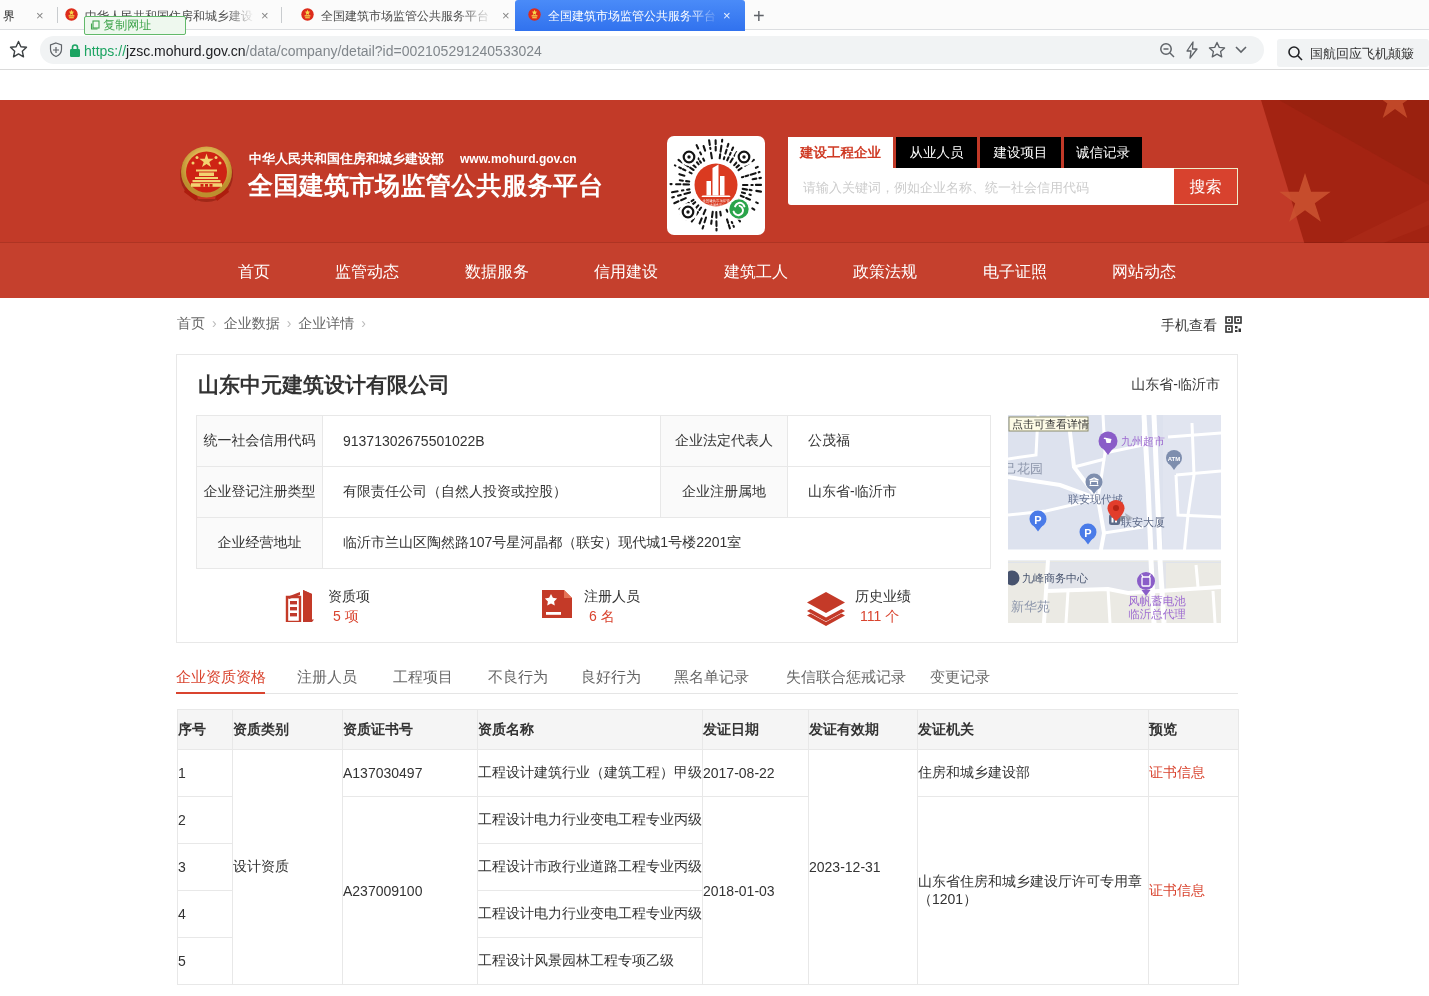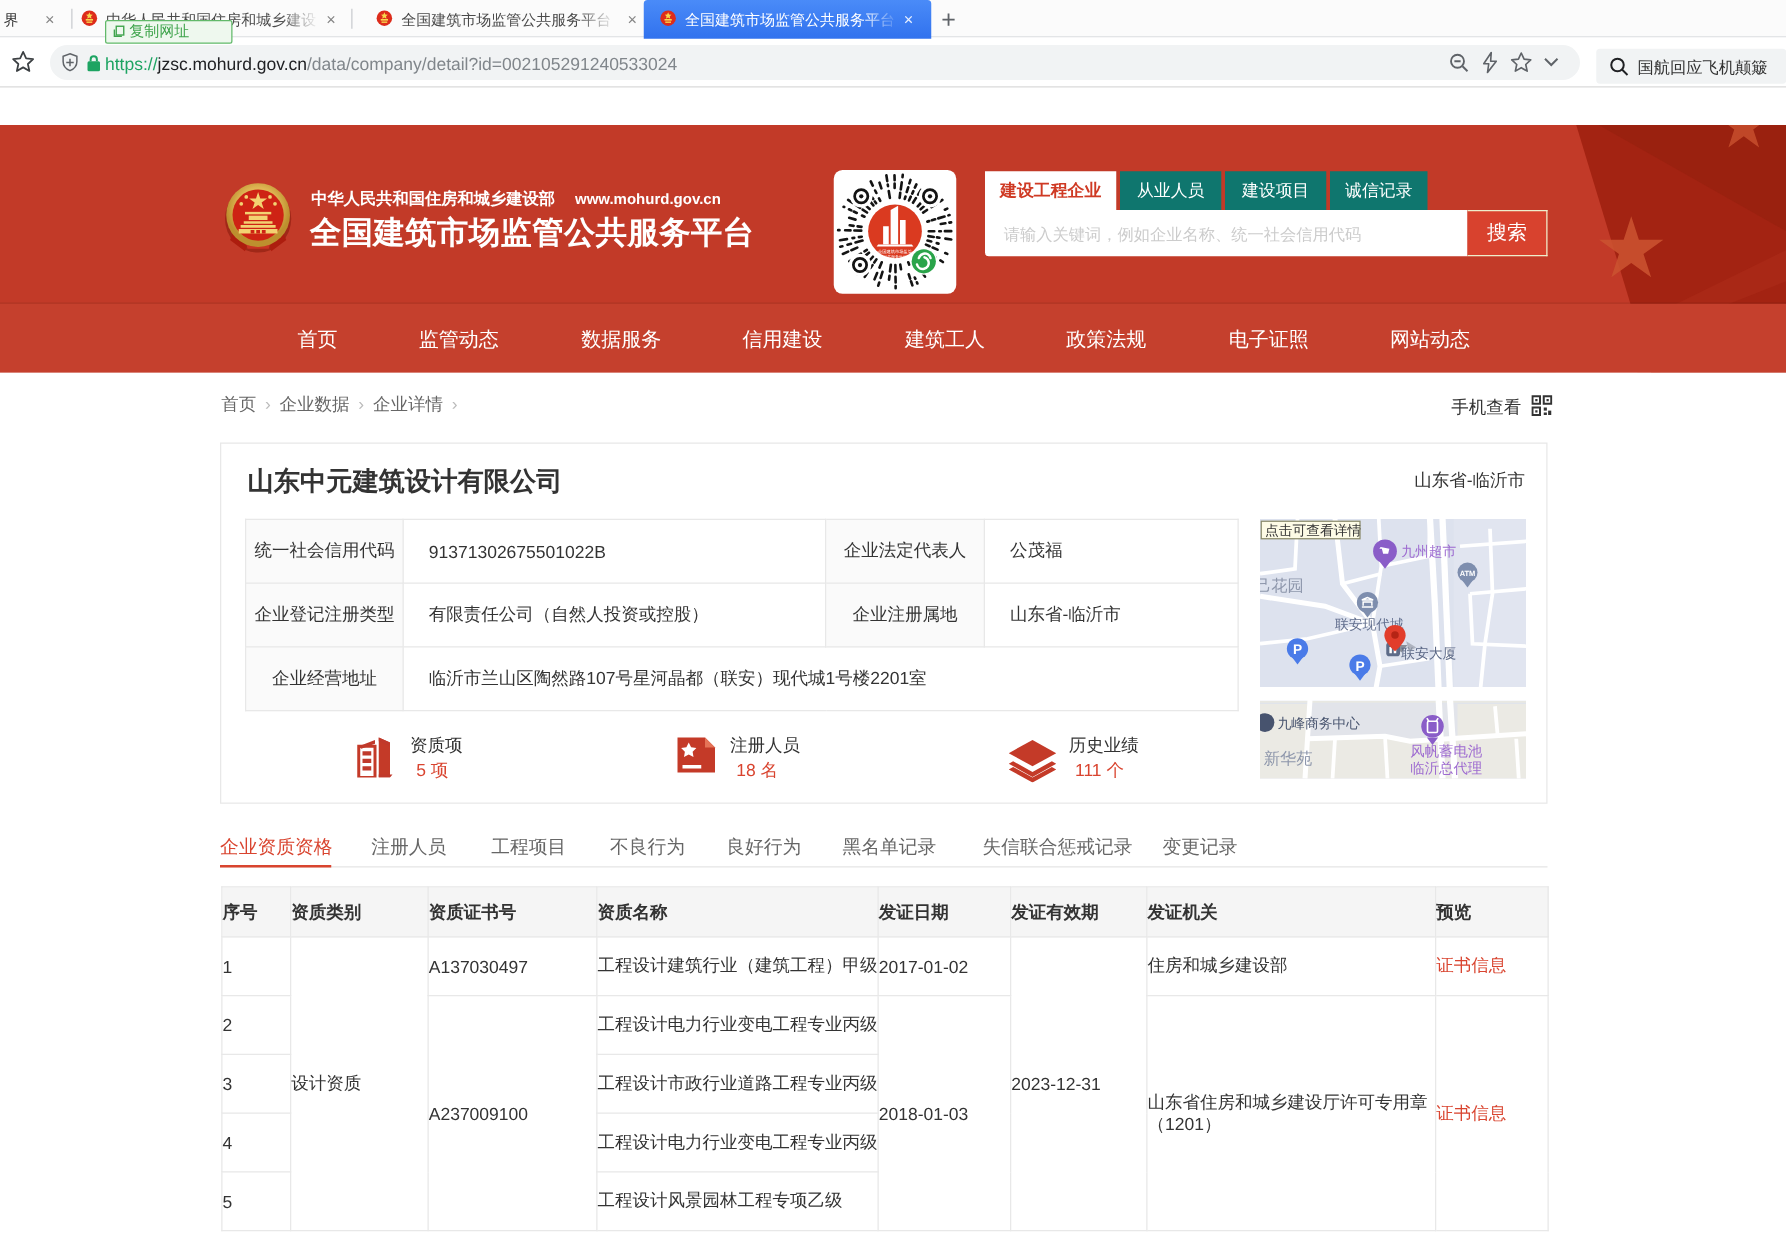--- a/index.html
+++ b/index.html
@@ -28,21 +28,21 @@
 #tooltip{position:absolute;left:84px;top:16px;width:102px;height:19px;background:#eef8ee;
 border:1px solid #62b96a;border-radius:2px;z-index:60;font-size:12px;color:#3fa44c;line-height:17px;padding-left:5px;}
 
 #redhead{position:absolute;left:0;top:100px;width:1429px;height:198px;background:#c23a28;overflow:hidden;}
 #navband{position:absolute;left:0;top:143px;width:1429px;height:55px;background:#c5402d;box-shadow:0 -1px 0 rgba(0,0,0,0.10);}
 #hdeco{position:absolute;right:0;top:0;width:260px;height:198px;}
 #brand1{position:absolute;left:249px;top:50px;width:600px;font-size:13px;font-weight:bold;color:#fff;}
 #brand1 .www{font-size:12px;margin-left:16px;}
 #brand2{position:absolute;left:248px;top:69px;width:600px;font-size:25px;font-weight:bold;color:#fff;letter-spacing:0.4px;}
 #qrbox{position:absolute;left:667px;top:36px;width:98px;height:99px;background:#fff;border-radius:7px;}
-.stab{position:absolute;top:0;height:31px;background:#0f766e;color:#fff;font-size:13.5px;text-align:center;line-height:31px;}
+.stab{position:absolute;top:0;height:31px;background:#000000;color:#fff;font-size:13.5px;text-align:center;line-height:31px;}
 .stab.on{background:#fff;color:#cf3a24;font-weight:bold;}
 #sinput{position:absolute;left:788px;top:68px;width:386px;height:37px;background:#fff;border-radius:0 0 0 3px;}
 #sinput span{position:absolute;left:15px;top:11px;font-size:13px;color:#ccc;}
 #sbtn{position:absolute;left:1174px;top:68px;width:64px;height:37px;background:#d8422e;border:1px solid #eec;border-left:none;
 color:#fff;font-size:16px;text-align:center;line-height:35px;}
 #nav{position:absolute;left:0;top:146px;width:1429px;height:52px;}
 #nav span{position:absolute;top:16px;color:#fff;font-size:16px;white-space:nowrap;}
 
 #bc{position:absolute;left:177px;top:315px;font-size:14px;color:#666;}
 #bc .sep{color:#bbb;margin:0 7px;font-family:"Liberation Sans",sans-serif;}
@@ -314,21 +314,21 @@
   </div>
   <div class="stat" style="left:363px;top:233px;">
     <svg width="34" height="32" viewBox="0 0 34 32">
         <g fill="#c43a28">
           <path d="M2 2h22l8 8v20H2z"></path>
           <path d="M24 2l8 8h-8z" fill="#e57357"></path>
           <rect x="6" y="24" width="15" height="2.8" fill="#fff"></rect>
           <path d="M11 6l1.9 3.8 4.2.6-3 3 .7 4.2-3.8-2-3.8 2 .7-4.2-3-3 4.2-.6z" fill="#fff"></path>
         </g>
       </svg>
-    <div class="txt">注册人员<div class="num">18 名</div></div>
+    <div class="txt">注册人员<div class="num">6 名</div></div>
   </div>
   <div class="stat" style="left:630px;top:233px;align-items:flex-end;">
     <svg width="38" height="34" viewBox="0 0 38 34">
         <g fill="#c43a28">
           <path d="M19 0l19 10.5L19 21 0 10.5z"></path>
           <path d="M19 25.5L3.5 17 0 19l19 10.5L38 19l-3.5-2z"></path>
           <path d="M19 30L3.5 21.5 0 23.5 19 34l19-10.5-3.5-2z"></path>
         </g>
       </svg>
     <div class="txt">历史业绩<div class="num">111 个</div></div>
@@ -452,21 +452,21 @@
         <th>发证日期</th>
         <th>发证有效期</th>
         <th>发证机关</th>
         <th>预览</th>
       </tr>
   <tr>
         <td>1</td>
         <td rowspan="5">设计资质</td>
         <td>A137030497</td>
         <td>工程设计建筑行业（建筑工程）甲级</td>
-        <td>2017-01-02</td>
+        <td>2017-08-22</td>
         <td rowspan="5">2023-12-31</td>
         <td>住房和城乡建设部</td>
         <td class="lnk">证书信息</td>
       </tr>
   <tr>
         <td>2</td>
         <td rowspan="4">A237009100</td>
         <td>工程设计电力行业变电工程专业丙级</td>
         <td rowspan="4">2018-01-03</td>
         <td rowspan="4">山东省住房和城乡建设厅许可专用章<br>（1201）</td>

